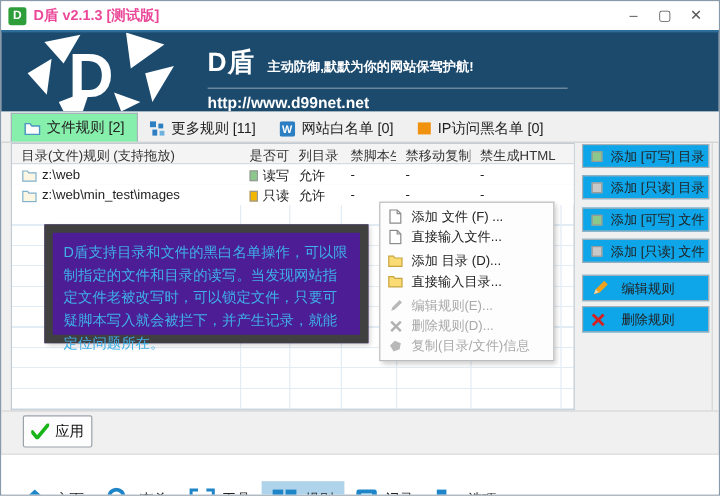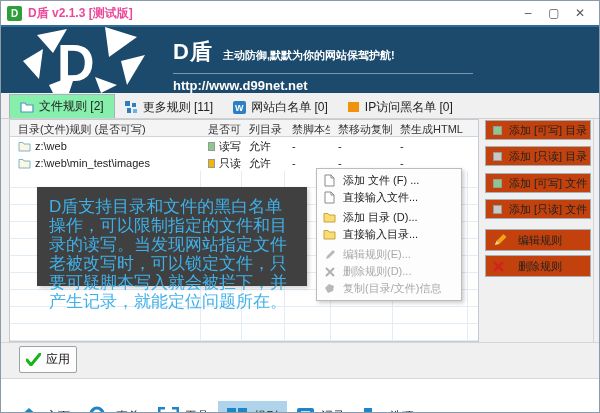--- a/index.html
+++ b/index.html
@@ -36,31 +36,31 @@
   .vline { position:absolute; top:0; width:1px; height:100%; background:#e2ecf4; }
   .thead { position:absolute; left:0; top:0; width:100%; height:17px; background:#f4f4f4; border-bottom:1px solid #cdd5dc; display:flex; font-size:11px; color:#333; }
   .th { padding:2px 0 0 8px; white-space:nowrap; overflow:hidden; }
   .trow { position:absolute; left:0; width:100%; height:17px; display:flex; font-size:11px; color:#222; background:#fff; }
   .td { padding:1px 0 0 8px; white-space:nowrap; overflow:hidden; display:flex; align-items:center; }
   .c0{width:190px;} .c1{width:41px;} .c2{width:43px;} .c3{width:46px;} .c4{width:62px;} .c5{width:75px;}
   .swatch { display:inline-block; width:9px; height:9px; border:1px solid #999; margin-right:4px; }
   .row-folder { margin-right:4px; display:inline-flex; }
 
   
-  .callout { position:absolute; left:36px; top:186px; width:270px; height:99px; background:#404040; border:3px solid #404040; box-shadow:2px 2px 4px rgba(0,0,0,0.18); padding:7px 9px; font-size:17px; line-height:19px; color:#3fb0e8; z-index:5; }
+  .callout { position:absolute; left:36px; top:186px; width:270px; height:99px; background:#4c1d95; border:7px solid #404040; box-shadow:2px 2px 4px rgba(0,0,0,0.18); padding:7px 9px; font-size:12px; line-height:19px; color:#3fb0e8; z-index:5; }
 
   
   .ctx-menu { position:absolute; left:315px; top:167px; width:146px; background:#fdfdfd; border:1px solid #bcbcbc; box-shadow:2px 2px 4px rgba(0,0,0,0.2); padding:3px 0; z-index:6; }
   .ctx-item { display:flex; align-items:center; height:17px; padding:0 6px; font-size:11px; color:#222; cursor:default; }
   .ctx-item.disabled { color:#a9a9a9; }
   .ctx-item .m-icon { width:13px; height:13px; margin-right:7px; display:inline-flex; align-items:center; justify-content:center; }
   .ctx-sep { height:3px; }
 
   
-  .side-btn { position:absolute; left:484px; width:106px; height:20px; background:#c2410c; border:1px solid #a6aeb6; display:flex; align-items:center; font-size:11px; color:#222; padding-left:7px; cursor:default; }
+  .side-btn { position:absolute; left:484px; width:106px; height:20px; background:#0ea5e9; border:1px solid #a6aeb6; display:flex; align-items:center; font-size:11px; color:#222; padding-left:7px; cursor:default; }
   .side-btn .swatch { margin-right:7px; }
   .side-btn.iconic { justify-content:center; padding-left:4px; }
   .side-btn.iconic .b-icon { position:absolute; left:7px; display:inline-flex; }
   .panel-edge { position:absolute; left:592px; top:118px; width:1px; height:223px; background:#d4d4d4; }
 
   
   .sep { position:absolute; left:0; width:100%; height:1px; background:#d6d6d6; }
   .apply-btn { position:absolute; left:18px; top:345px; width:58px; height:27px; background:#fdfdfd; border:1px solid #9aa2aa; border-radius:2px; display:flex; align-items:center; justify-content:center; font-size:12px; color:#111; cursor:default; }
   .apply-btn svg { margin-right:5px; }
 
@@ -148,21 +148,21 @@
 
   <div class="rule-table">
     <div class="vline" style="left:190px"></div>
     <div class="vline" style="left:231px"></div>
     <div class="vline" style="left:274px"></div>
     <div class="vline" style="left:320px"></div>
     <div class="vline" style="left:382px"></div>
     <div class="vline" style="left:457px"></div>
 
     <div class="thead">
-      <div class="th c0">目录(文件)规则  (是否可写)</div>
+      <div class="th c0">目录(文件)规则  (支持拖放)</div>
       <div class="th c1">是否可写</div>
       <div class="th c2">列目录</div>
       <div class="th c3">禁脚本生成</div>
       <div class="th c4">禁移动复制</div>
       <div class="th c5">禁生成HTML</div>
     </div>
 
     <div class="trow" style="top:17px">
       <div class="td c0">
         <span class="row-folder">

